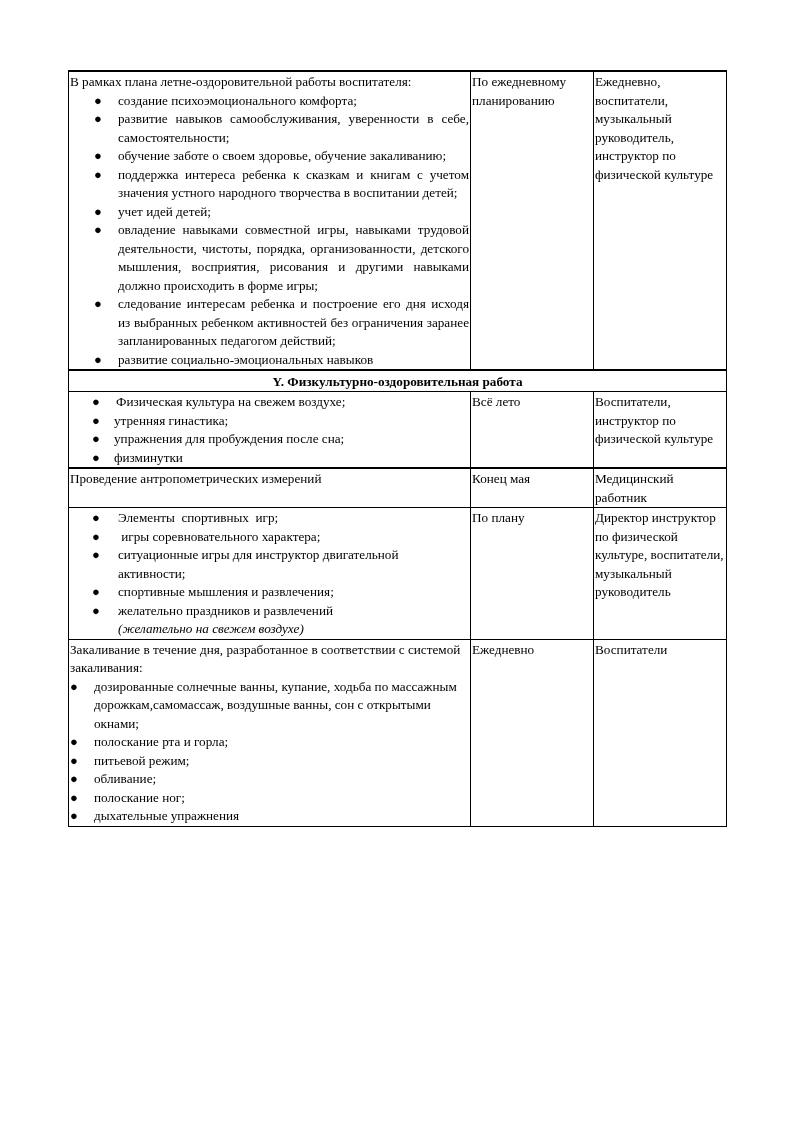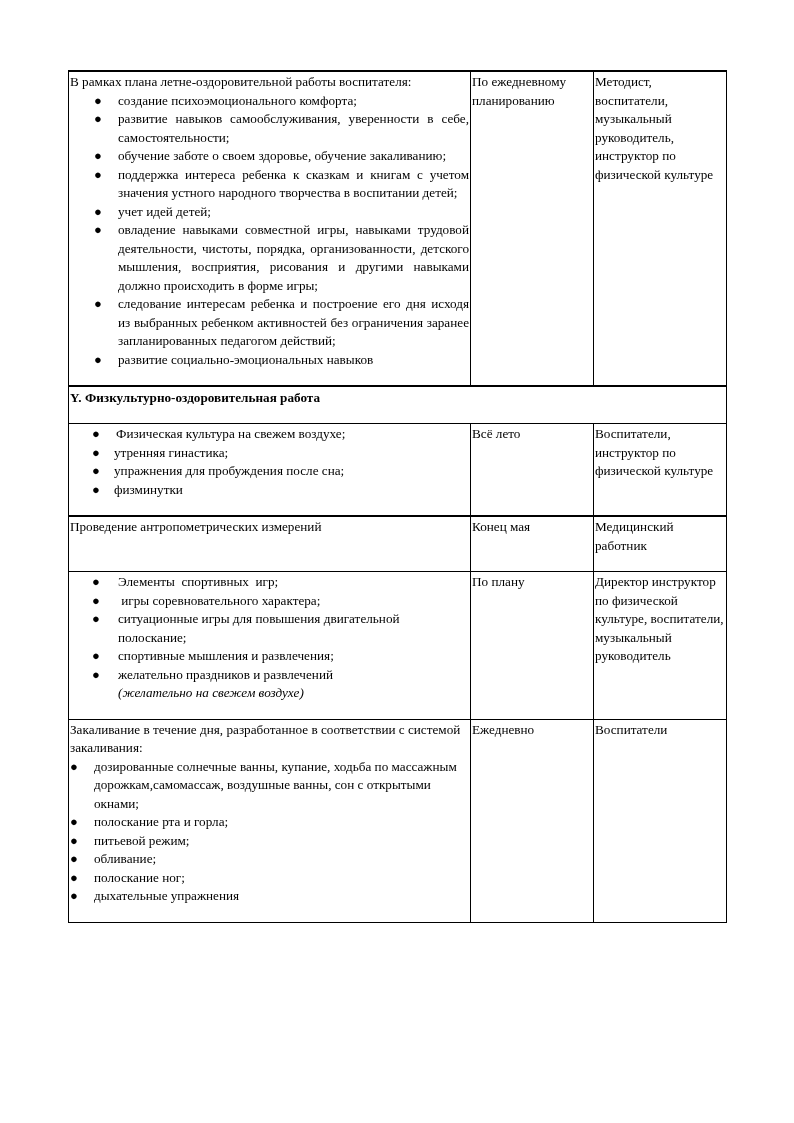--- a/index.html
+++ b/index.html
@@ -1,25 +1,25 @@
 <!DOCTYPE html>
 <html><head>
 <meta charset="utf-8">
 <style>
   html, body { margin: 0; padding: 0; background: #ffffff; }
   body { width: 794px; height: 1123px; position: relative; overflow: hidden;
          font-family: "Liberation Serif", serif; color: #000; font-size: 13.2px; }
   table.plan { position: absolute; left: 68px; top: 70px; width: 658px;
                border-collapse: collapse; table-layout: fixed; }
-  table.plan td { border: 1px solid #000; vertical-align: top; padding: 1px 1px 16px 1px;
+  table.plan td { border: 1px solid #000; vertical-align: top; padding: 1px 1px 0 1px;
                   line-height: 18.5px; }
   table.plan tr.first td { border-top: 2px solid #000; }
   col.c1 { width: 402px; } col.c2 { width: 123px; } col.c3 { width: 133px; }
   td.center { text-align: left; }
-  tr.section td { font-weight: bold; border-top: 2.5px solid #000; line-height: 19px; }
+  tr.section td { text-align: center; font-weight: bold; border-top: 2.5px solid #000; line-height: 19px; }
   tr.thick-top td { border-top: 2px solid #000; margin-top: 36px; }
   ul.bl { list-style: none; margin: 0; padding: 0; }
   ul.bl li { position: relative; padding-left: 48px; text-align: justify; }
   ul.bl li .dot { position: absolute; left: 24px; top: 0; font-size: 13px; }
   ul.bl.narrow li { padding-left: 48px; }
   ul.bl.narrow li .dot { left: 22px; }
   ul.bl.flush li { padding-left: 24px; text-align: left; }
   ul.bl.flush li .dot { left: 0; }
   ul.bl.left li { text-align: left; }
   .italic { font-style: italic; display: block; }
@@ -43,21 +43,21 @@
           <li><span class="dot">●</span><span>развитие навыков самообслуживания, уверенности в себе, самостоятельности;</span></li>
           <li><span class="dot">●</span><span>обучение заботе о своем здоровье, обучение закаливанию;</span></li>
           <li><span class="dot">●</span><span>поддержка интереса ребенка к сказкам и книгам с учетом значения устного народного творчества в воспитании детей;</span></li>
           <li><span class="dot">●</span><span>учет идей детей;</span></li>
           <li><span class="dot">●</span><span>овладение навыками совместной игры, навыками трудовой деятельности, чистоты, порядка, организованности, детского мышления, восприятия, рисования и другими навыками должно происходить в форме игры;</span></li>
           <li><span class="dot">●</span><span>следование интересам ребенка и построение его дня исходя из выбранных ребенком активностей без ограничения заранее запланированных педагогом действий;</span></li>
           <li><span class="dot">●</span><span>развитие социально-эмоциональных навыков</span></li>
         </ul>
       </td>
       <td class="center">По ежедневному планированию</td>
-      <td>Методист, воспитатели, музыкальный руководитель, инструктор по физической культуре</td>
+      <td>Ежедневно, воспитатели, музыкальный руководитель, инструктор по физической культуре</td>
     </tr>
 
     <tr class="section">
       <td colspan="3">Y. Физкультурно-оздоровительная работа</td>
     </tr>
 
 
     <tr>
       <td>
         <ul class="bl narrow left">
@@ -75,21 +75,21 @@
       <td>Проведение антропометрических измерений</td>
       <td class="center">Конец мая</td>
       <td>Медицинский работник</td>
     </tr>
 
     <tr>
       <td>
         <ul class="bl narrow left">
           <li style="padding-left:48px"><span class="dot">●</span><span style="white-space:pre">Элементы  спортивных  игр;</span></li>
           <li style="padding-left:48px"><span class="dot">●</span><span style="white-space:pre"> игры соревновательного характера;</span></li>
-          <li style="padding-left:48px"><span class="dot">●</span><span>ситуационные игры для повышения двигательной полоскание;</span></li>
+          <li style="padding-left:48px"><span class="dot">●</span><span>ситуационные игры для инструктор двигательной активности;</span></li>
           <li style="padding-left:48px"><span class="dot">●</span><span>спортивные мышления и развлечения;</span></li>
           <li style="padding-left:48px"><span class="dot">●</span><span>желательно праздников и развлечений</span><span class="italic">(желательно на свежем воздухе)</span></li>
         </ul>
       </td>
       <td class="center">По плану</td>
       <td>Директор инструктор по физической культуре, воспитатели, музыкальный руководитель</td>
     </tr>
 
     <tr>
       <td>

